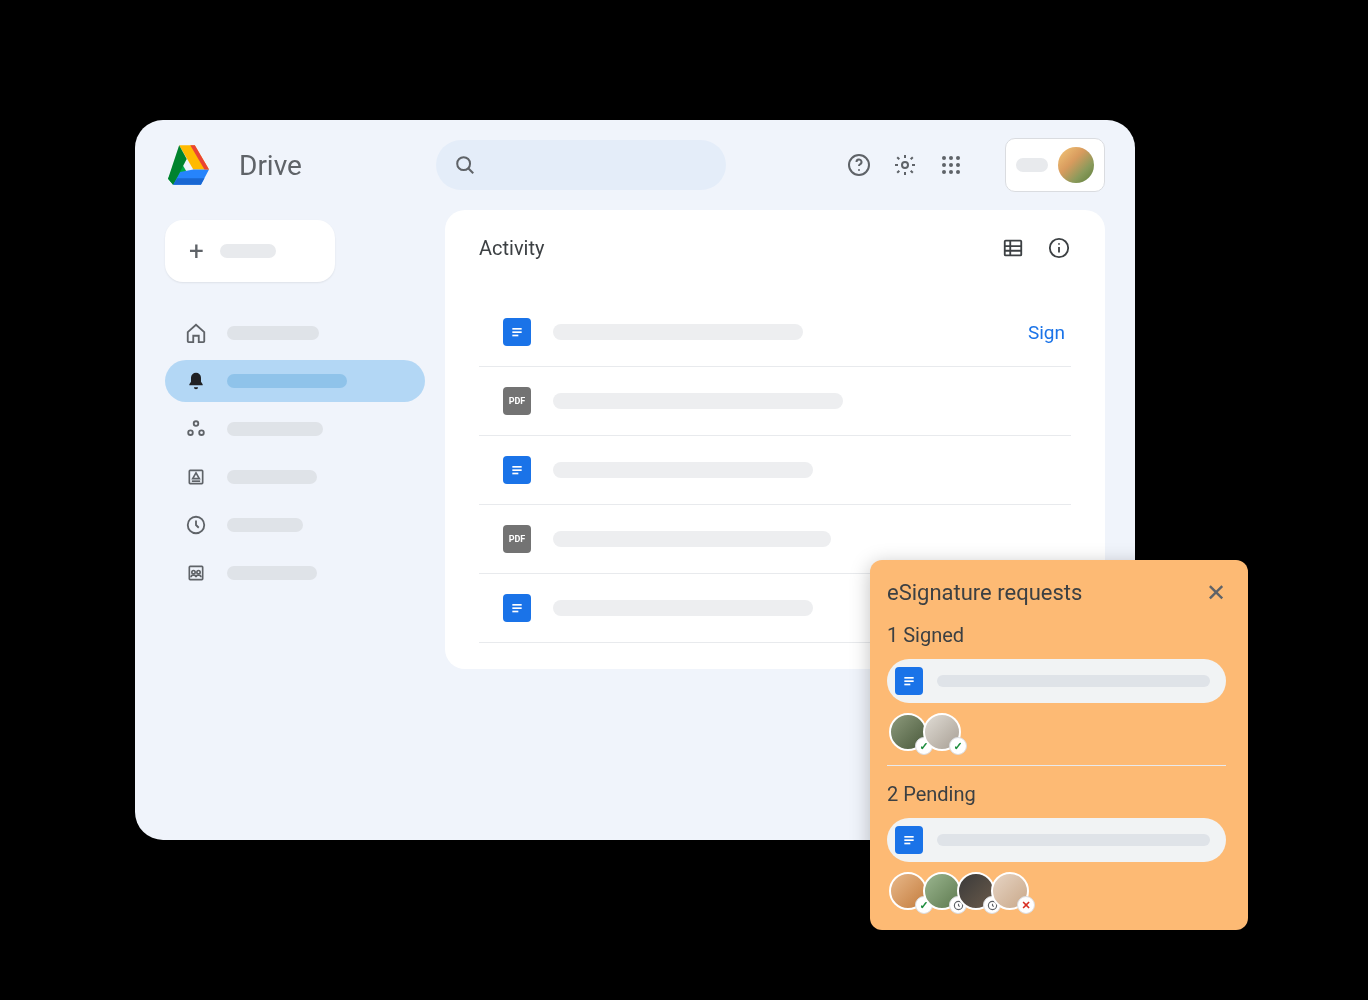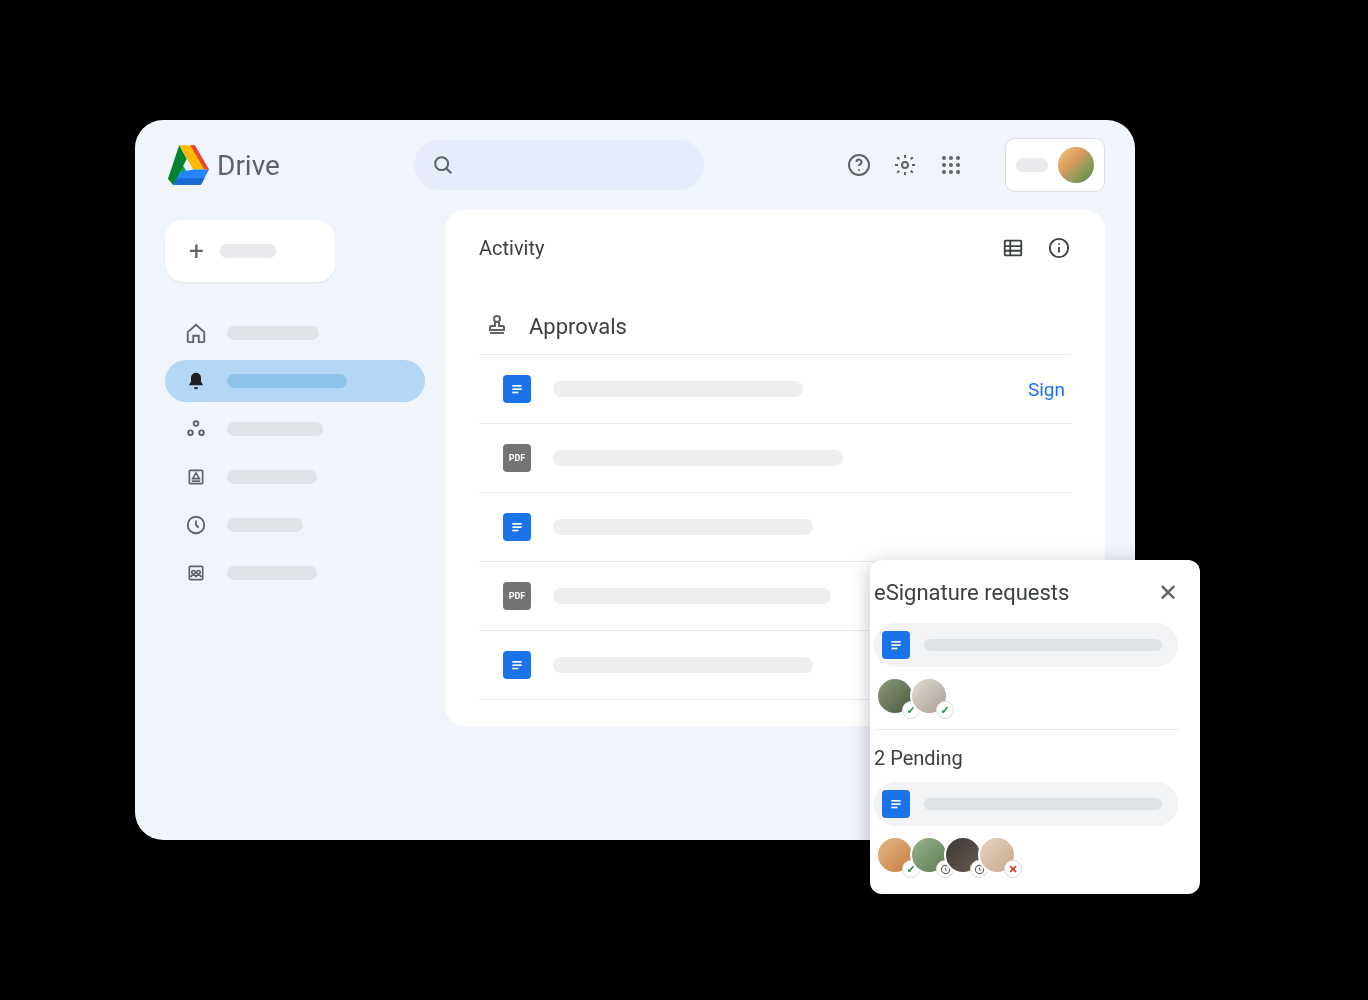--- a/index.html
+++ b/index.html
@@ -23,21 +23,21 @@
   }
   .header {
     display: flex;
     align-items: center;
     padding: 18px 30px;
     gap: 14px;
   }
   .drive-logo {
     display: flex;
     align-items: center;
-    gap: 8px;
+    gap: 30px;
   }
   .drive-icon {
     width: 44px;
     height: 40px;
   }
   .app-title {
     font-size: 28px;
     color: #5f6368;
     font-weight: 400;
   }
@@ -201,25 +201,25 @@
     margin-left: auto;
     color: #1a73e8;
     font-size: 19px;
     cursor: pointer;
   }
 
   .popup {
     position: absolute;
     left: 870px;
     top: 560px;
-    width: 330px;
-    background: #ffffff;
+    width: 378px;
+    background: #fdba74;
     border-radius: 12px;
     box-shadow: 0 4px 20px rgba(0,0,0,0.25);
-    padding: 20px 22px 18px 4px;
+    padding: 20px 22px 18px 17px;
   }
   .popup-header {
     display: flex;
     align-items: center;
     justify-content: space-between;
     margin-bottom: 18px;
   }
   .popup-title {
     font-size: 22px;
     color: #3c4043;
@@ -431,30 +431,20 @@
           </div>
           <div class="icon-btn">
             <svg width="22" height="22" viewBox="0 0 24 24" fill="none" stroke="#3c4043" stroke-width="2">
                 <circle cx="12" cy="12" r="10"></circle>
                 <line x1="12" y1="11" x2="12" y2="17"></line>
                 <circle cx="12" cy="7.5" r="1" fill="#3c4043" stroke="none"></circle>
               </svg>
           </div>
         </div>
       </div>
-      <div class="section-header">
-        <span>
-          <svg width="24" height="24" viewBox="0 0 24 24" fill="none" stroke="#5f6368" stroke-width="2">
-              <circle cx="12" cy="7" r="3"></circle>
-              <path d="M10 10v4H6a1 1 0 0 0-1 1v3h14v-3a1 1 0 0 0-1-1h-4v-4"></path>
-              <line x1="5" y1="21" x2="19" y2="21"></line>
-            </svg>
-        </span>
-        <span class="section-title">Approvals</span>
-      </div>
       <div id="rows">
           <div class="list-row">
             <div class="file-icon doc">
               <svg viewBox="0 0 24 24" fill="#fff">
                 <rect x="5" y="6" width="14" height="2.5"></rect>
                 <rect x="5" y="11" width="14" height="2.5"></rect>
                 <rect x="5" y="16" width="9" height="2.5"></rect>
               </svg>
             </div>
             <div class="row-ph" style="width:250px"></div>
@@ -493,20 +483,21 @@
   </div>
 </div>
 
 <div class="popup">
   <div class="popup-header">
     <div class="popup-title">eSignature requests</div>
     <div class="popup-close">✕</div>
   </div>
   <div id="popup-sections">
       <div class="popup-section">
+        <div class="popup-section-title">1 Signed</div>
         <div class="popup-file">
           <div class="file-icon doc">
             <svg viewBox="0 0 24 24" fill="#fff">
               <rect x="5" y="6" width="14" height="2.5"></rect>
               <rect x="5" y="11" width="14" height="2.5"></rect>
               <rect x="5" y="16" width="9" height="2.5"></rect>
             </svg>
           </div>
           <div class="ph"></div>
         </div>

